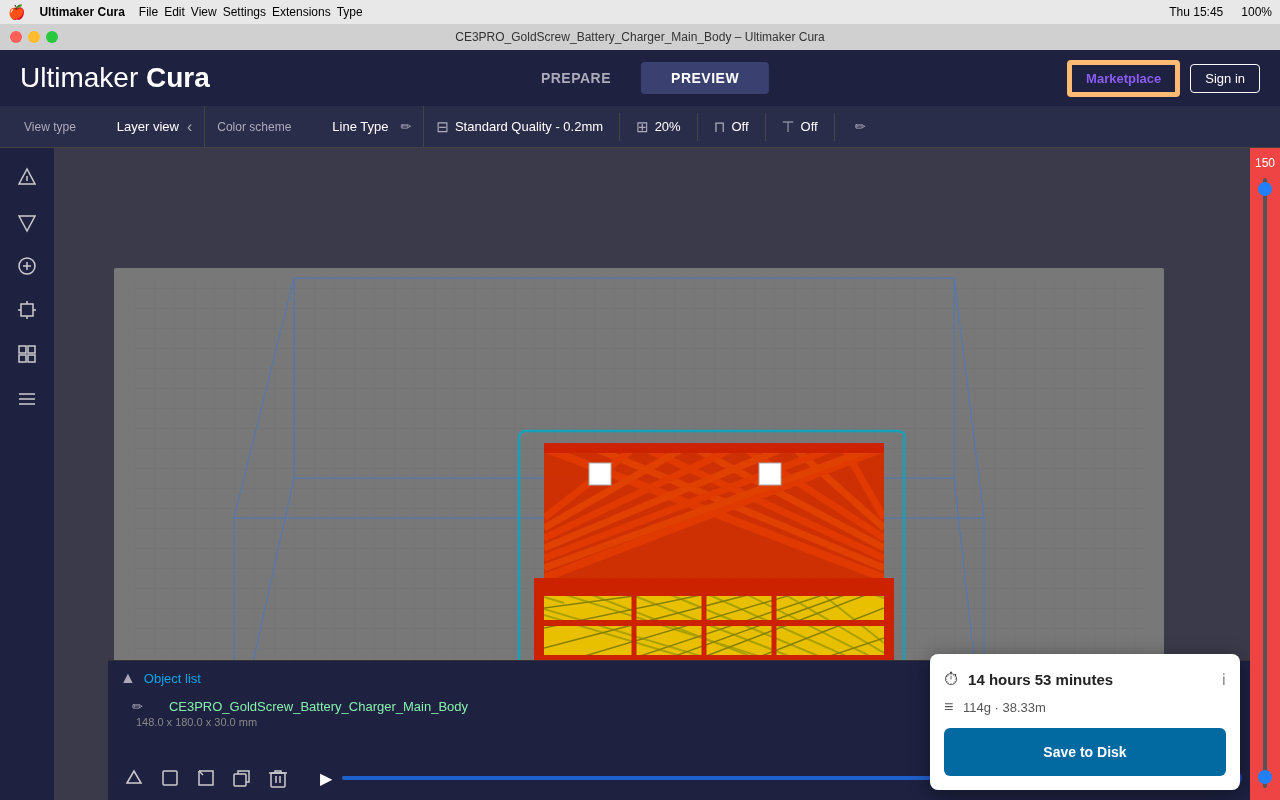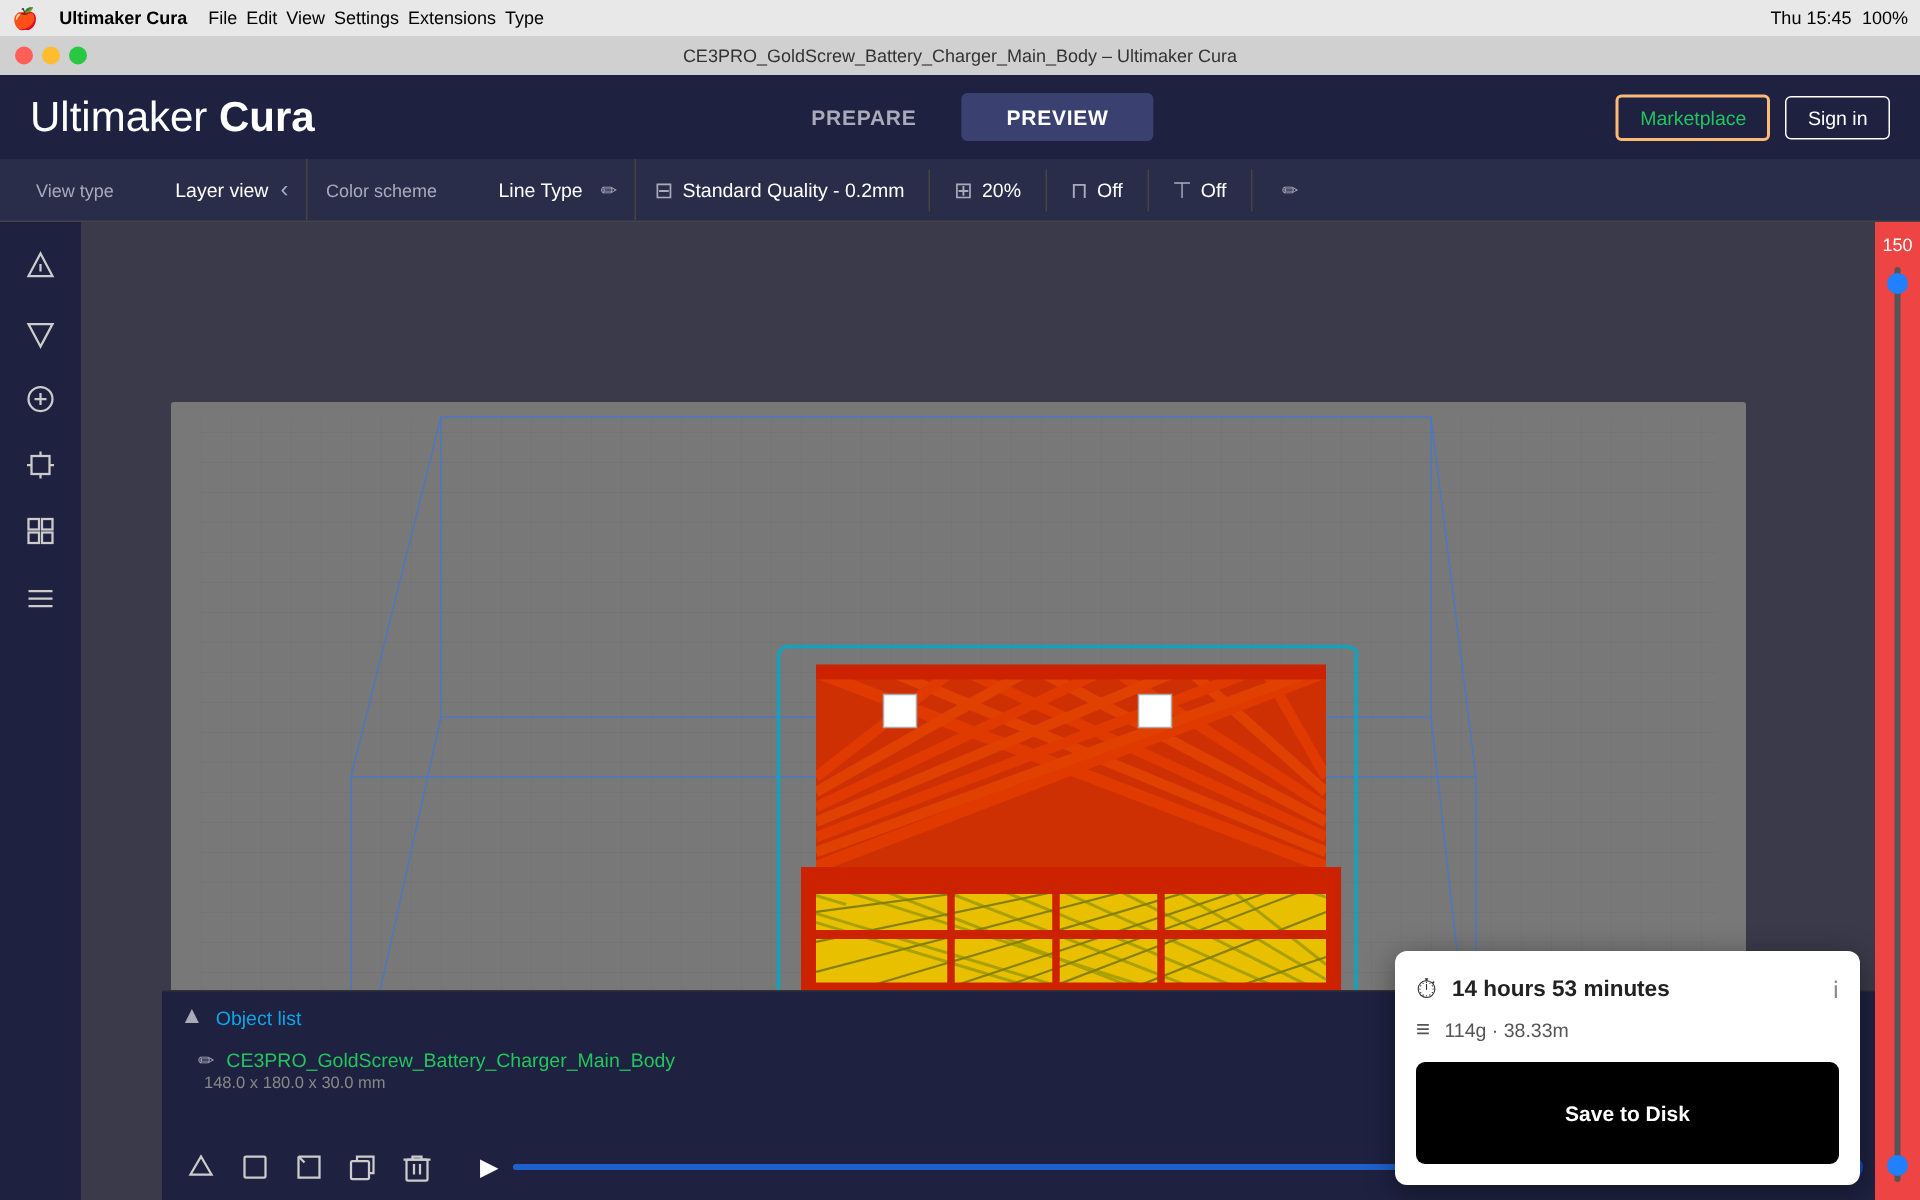--- a/index.html
+++ b/index.html
@@ -18,21 +18,21 @@
       position: relative;
     }
     .menubar-apple { font-size: 14px; }
     .menubar-app { font-weight: 700; }
     .menubar-items { display: flex; gap: 6px; }
     .menubar-right {
       position: absolute;
       right: 8px;
       display: flex;
       align-items: center;
-      gap: 7px;
+      gap: 18px;
       font-size: 12px;
     }
 
     
     .titlebar {
       height: 26px;
       background: #d0d0d0;
       display: flex;
       align-items: center;
       justify-content: center;
@@ -92,26 +92,27 @@
     }
     .header-actions {
       position: absolute;
       right: 20px;
       display: flex;
       gap: 10px;
       align-items: center;
     }
     .btn-marketplace {
       padding: 6px 14px;
-      border: 2px solid #fdba74;
+      border: 5px solid #fdba74;
       border-radius: 4px;
       background: transparent;
-      color: #22c55e;
+      color: #8b5cf6;
       font-size: 13px;
       cursor: pointer;
+      font-weight: bold;
     }
     .btn-signin {
       padding: 6px 14px;
       border: 1px solid #ffffff;
       border-radius: 4px;
       background: transparent;
       color: white;
       font-size: 13px;
       cursor: pointer;
     }
@@ -258,21 +259,22 @@
       color: #0ea5e9;
     }
     .object-item {
       display: flex;
       align-items: center;
       gap: 8px;
       padding: 4px 12px 0 24px;
     }
     .object-item-name {
       font-size: 13px;
-      color: #22c55e;
+      color: #86efac;
+      margin-left: 18px;
     }
     .object-dims {
       font-size: 11px;
       color: #888;
       padding-left: 28px;
       padding-top: 2px;
     }
     .bottom-toolbar {
       display: flex;
       align-items: center;
@@ -347,22 +349,22 @@
       color: #333;
       font-size: 18px;
     }
     .info-detail {
       font-size: 13px;
       color: #555;
       margin-bottom: 12px;
     }
     .btn-save {
       width: 100%;
-      padding: 26px;
-      background: #000000;
+      padding: 16px;
+      background: #0369a1;
       color: white;
       border: none;
       border-radius: 6px;
       font-size: 14px;
       font-weight: 600;
       cursor: pointer;
     }
     .info-help {
       color: #888;
       font-size: 16px;

